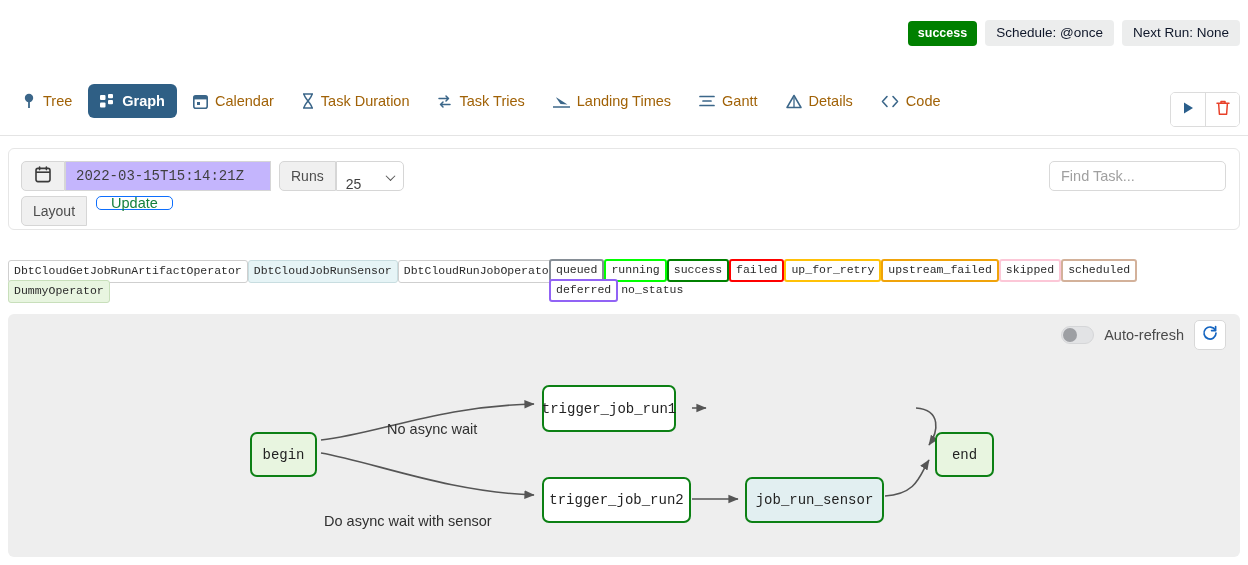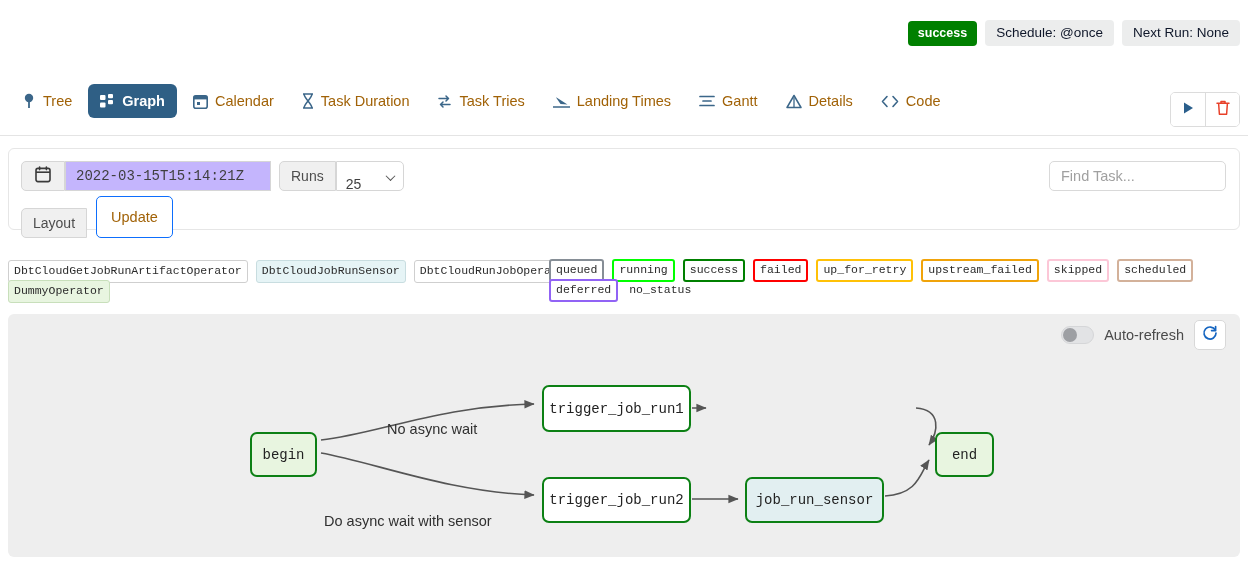--- a/index.html
+++ b/index.html
@@ -74,21 +74,21 @@
     cursor: pointer; background: #fff;
   }
   .act-btn + .act-btn { border-left: 1px solid #dcdcdc; }
 
   
   .filterbar {
     position: absolute; left: 8px; top: 148px; width: 1232px; height: 82px;
     border: 1px solid #e6e6e6; border-radius: 6px; background: #fff;
   }
   .fb-row1 { position: absolute; left: 12px; top: 12px; display: flex; align-items: stretch; }
-  .fb-row2 { position: absolute; left: 12px; top: 47px; display: flex; align-items: flex-end; }
+  .fb-row2 { position: absolute; left: 12px; top: 47px; display: flex; align-items: flex-start; }
 
   .ig { display: flex; align-items: stretch; }
   .ig > * { height: 30px; }
   .addon {
     background: #f0f0f0; border: 1px solid #d6d6d6; color: #4d4d4d;
     display: flex; align-items: center; justify-content: center;
     font-size: 14px; padding: 0 11px; white-space: nowrap;
   }
   .inp {
     border: 1px solid #d6d6d6; background: #c4b5fd; color: #3f3f3f;
@@ -108,40 +108,40 @@
   .rnd-l { border-top-left-radius: 5px; border-bottom-left-radius: 5px; }
   .rnd-r { border-top-right-radius: 5px; border-bottom-right-radius: 5px; }
   .gap { width: 8px; }
 
   .cal-btn {
     width: 44px; background: #f0f0f0; border: 1px solid #d6d6d6;
     display: flex; align-items: center; justify-content: center; cursor: pointer;
     border-top-left-radius: 5px; border-bottom-left-radius: 5px;
   }
   .btn-update {
-    height: 42px; border: 1px solid #0d6efd; color: #a16207; background: #fff;
+    height: 14px; border: 1px solid #0d6efd; color: #15803d; background: #fff;
     border-radius: 5px; font-size: 14.5px; padding: 0 14px;
     display: flex; align-items: center; cursor: pointer; margin-left: 9px;
   }
   .find-task {
     position: absolute; right: 13px; top: 12px; width: 177px; height: 30px;
     border: 1px solid #d9d9d9; border-radius: 5px; background: #fff;
     display: flex; align-items: center; padding: 0 11px;
     font-size: 14.5px; color: #a0a0a0;
   }
 
   
   .legend { position: absolute; left: 0; top: 258px; width: 1248px; height: 50px; }
   .legend-op, .legend-state { position: absolute; display: flex; align-items: center; }
   .chip {
     font-family: "Liberation Mono", monospace;
     font-size: 11.5px; line-height: 1;
     padding: 4px 5px 5px; border-radius: 3px;
     border: 1px solid #cfcfcf; background: #fff; color: #2b2b2b;
-    margin-right: 8px; white-space: nowrap;
+    margin-right: 0; white-space: nowrap;
   }
   .chip.op-sensor { background: #e6f4f6; border-color: #c8dde0; }
   .chip.op-dummy  { background: #e8f5e0; border-color: #c8dfbb; }
   .chip.st { border-width: 2px; padding: 3px 5px 4px; }
 
   
   .graph-panel {
     position: absolute; left: 8px; top: 314px; width: 1232px; height: 243px;
     background: #eeeeee; border-radius: 6px; overflow: hidden;
   }
@@ -386,21 +386,21 @@
       <path d="M908,94 C934,96 930,118 921,131" fill="none" stroke="#555" stroke-width="1.6" marker-end="url(#arrow)"></path>
 
       <path d="M313,139 C365,148 440,178 526,181" fill="none" stroke="#555" stroke-width="1.6" marker-end="url(#arrow)"></path>
 
       <path d="M684,185 L730,185" fill="none" stroke="#555" stroke-width="1.6" marker-end="url(#arrow)"></path>
 
       <path d="M877,182 C910,180 912,160 921,146" fill="none" stroke="#555" stroke-width="1.6" marker-end="url(#arrow)"></path>
     </svg>
 
     <div class="nodebox dummy" style="left:242px; top:118px; width:67px;  height:45px;">begin</div>
-    <div class="nodebox" style="left:534px; top:71px;  width:149px; height:47px;">trigger_job_run1</div>
+    <div class="nodebox" style="left:534px; top:71px;  width:134px; height:47px;">trigger_job_run1</div>
     <div class="nodebox" style="left:534px; top:163px; width:149px; height:46px;">trigger_job_run2</div>
     <div class="nodebox sensor" style="left:737px; top:163px; width:139px; height:46px;">job_run_sensor</div>
     <div class="nodebox dummy" style="left:927px; top:118px; width:59px;  height:45px;">end</div>
 
     <div class="edge-label" style="left:379px; top:107px;">No async wait</div>
     <div class="edge-label" style="left:316px; top:199px;">Do async wait with sensor</div>
   </div>
 
 </div>
 

